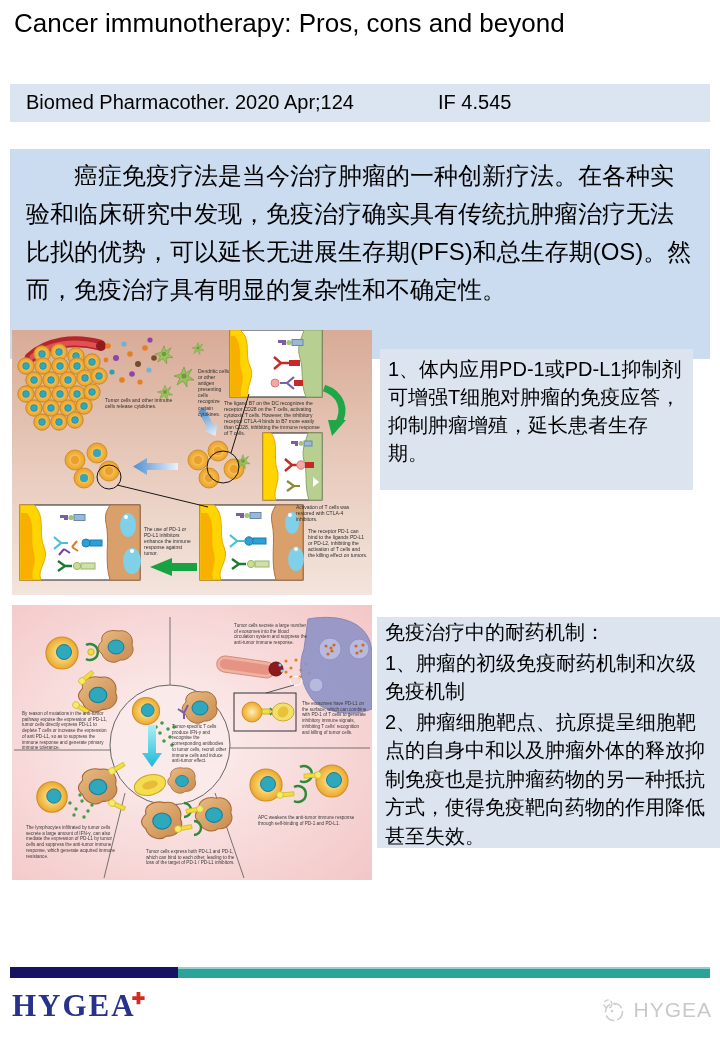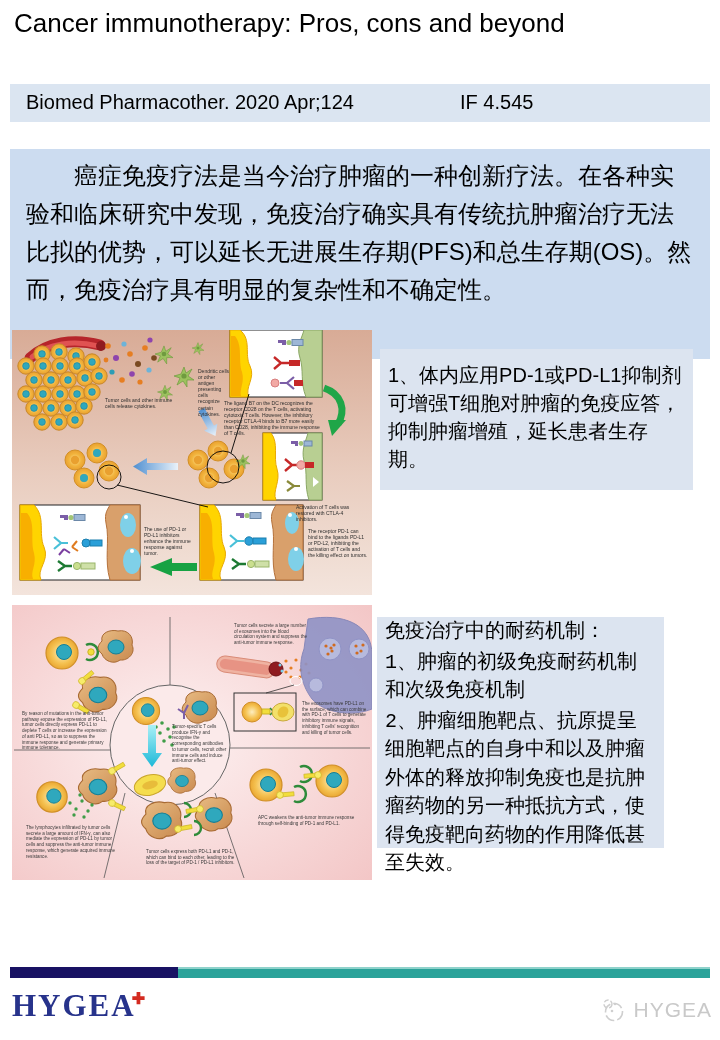--- a/index.html
+++ b/index.html
@@ -4,36 +4,36 @@
 <style>
   html,body{margin:0;padding:0;background:#fff;}
   #page{position:relative;width:720px;height:1040px;background:#fff;overflow:hidden;
         font-family:"Liberation Sans","DejaVu Sans",sans-serif;color:#000;}
   .abs{position:absolute;}
 
   #title{left:14px;top:8px;width:690px;font-size:26px;font-weight:400;letter-spacing:0;}
 
   #citation-bar{left:10px;top:84px;width:700px;height:38px;background:#dbe5f1;text-align:center;}
   #citation-journal{left:16px;top:7px;font-size:20px;}
-  #citation-if{left:450px;top:7px;font-size:20px;}
+  #citation-if{left:428px;top:7px;font-size:20px;}
 
   #abstract-box{left:10px;top:149px;width:700px;height:210px;background:#ccdcf0;}
   #abstract-text{margin:0;padding:8px 16px 0 16px;font-size:24px;line-height:38px;text-indent:2em;}
 
   .figure{background:#fff;}
   #figure1{left:12px;top:330px;width:360px;height:265px;}
   #figure2{left:12px;top:605px;width:360px;height:275px;}
   .figure svg{position:absolute;left:0;top:0;}
   .figcap{position:absolute;font-size:5px;line-height:1.22;color:#2e2e2e;}
   .figcap2{position:absolute;font-size:4.6px;line-height:1.25;color:#3a3a3a;}
 
   .noteBox{background:#dce4f0;}
   #note1{left:380px;top:349px;width:313px;height:141px;}
-  #note2{left:377px;top:617px;width:287px;height:231px;font-family:Liberation Mono, monospace;}
-  .noteBox p{margin:0;padding:12px 8px;font-size:20px;line-height:28px;}
+  #note2{left:377px;top:617px;width:344px;height:231px;}
+  .noteBox p{margin:0;padding:6px 8px;font-size:20px;line-height:28px;}
   #note2 p{line-height:28.5px;padding:1px 8px;}
 
   #footer-bar-navy{left:10px;top:967px;width:168px;height:11px;background:#181263;}
   #footer-bar-teal{left:178px;top:967px;width:532px;height:11px;background:#2ba39a;
                    box-shadow:inset 0 2px 0 #8fd2cb;}
   #brand{left:12px;top:988px;font-family:"Liberation Serif","DejaVu Serif",serif;
          font-weight:700;font-size:31px;color:#27338b;letter-spacing:2px;}
   #brand .cross{position:relative;top:-12px;left:-4px;font-size:16px;color:#d42b20;letter-spacing:0;}
   #watermark{right:8px;top:996px;display:flex;align-items:center;gap:6px;color:#c9c9c9;}
   #watermark .wmtext{font-size:21px;letter-spacing:1px;color:#c9c9c9;}

